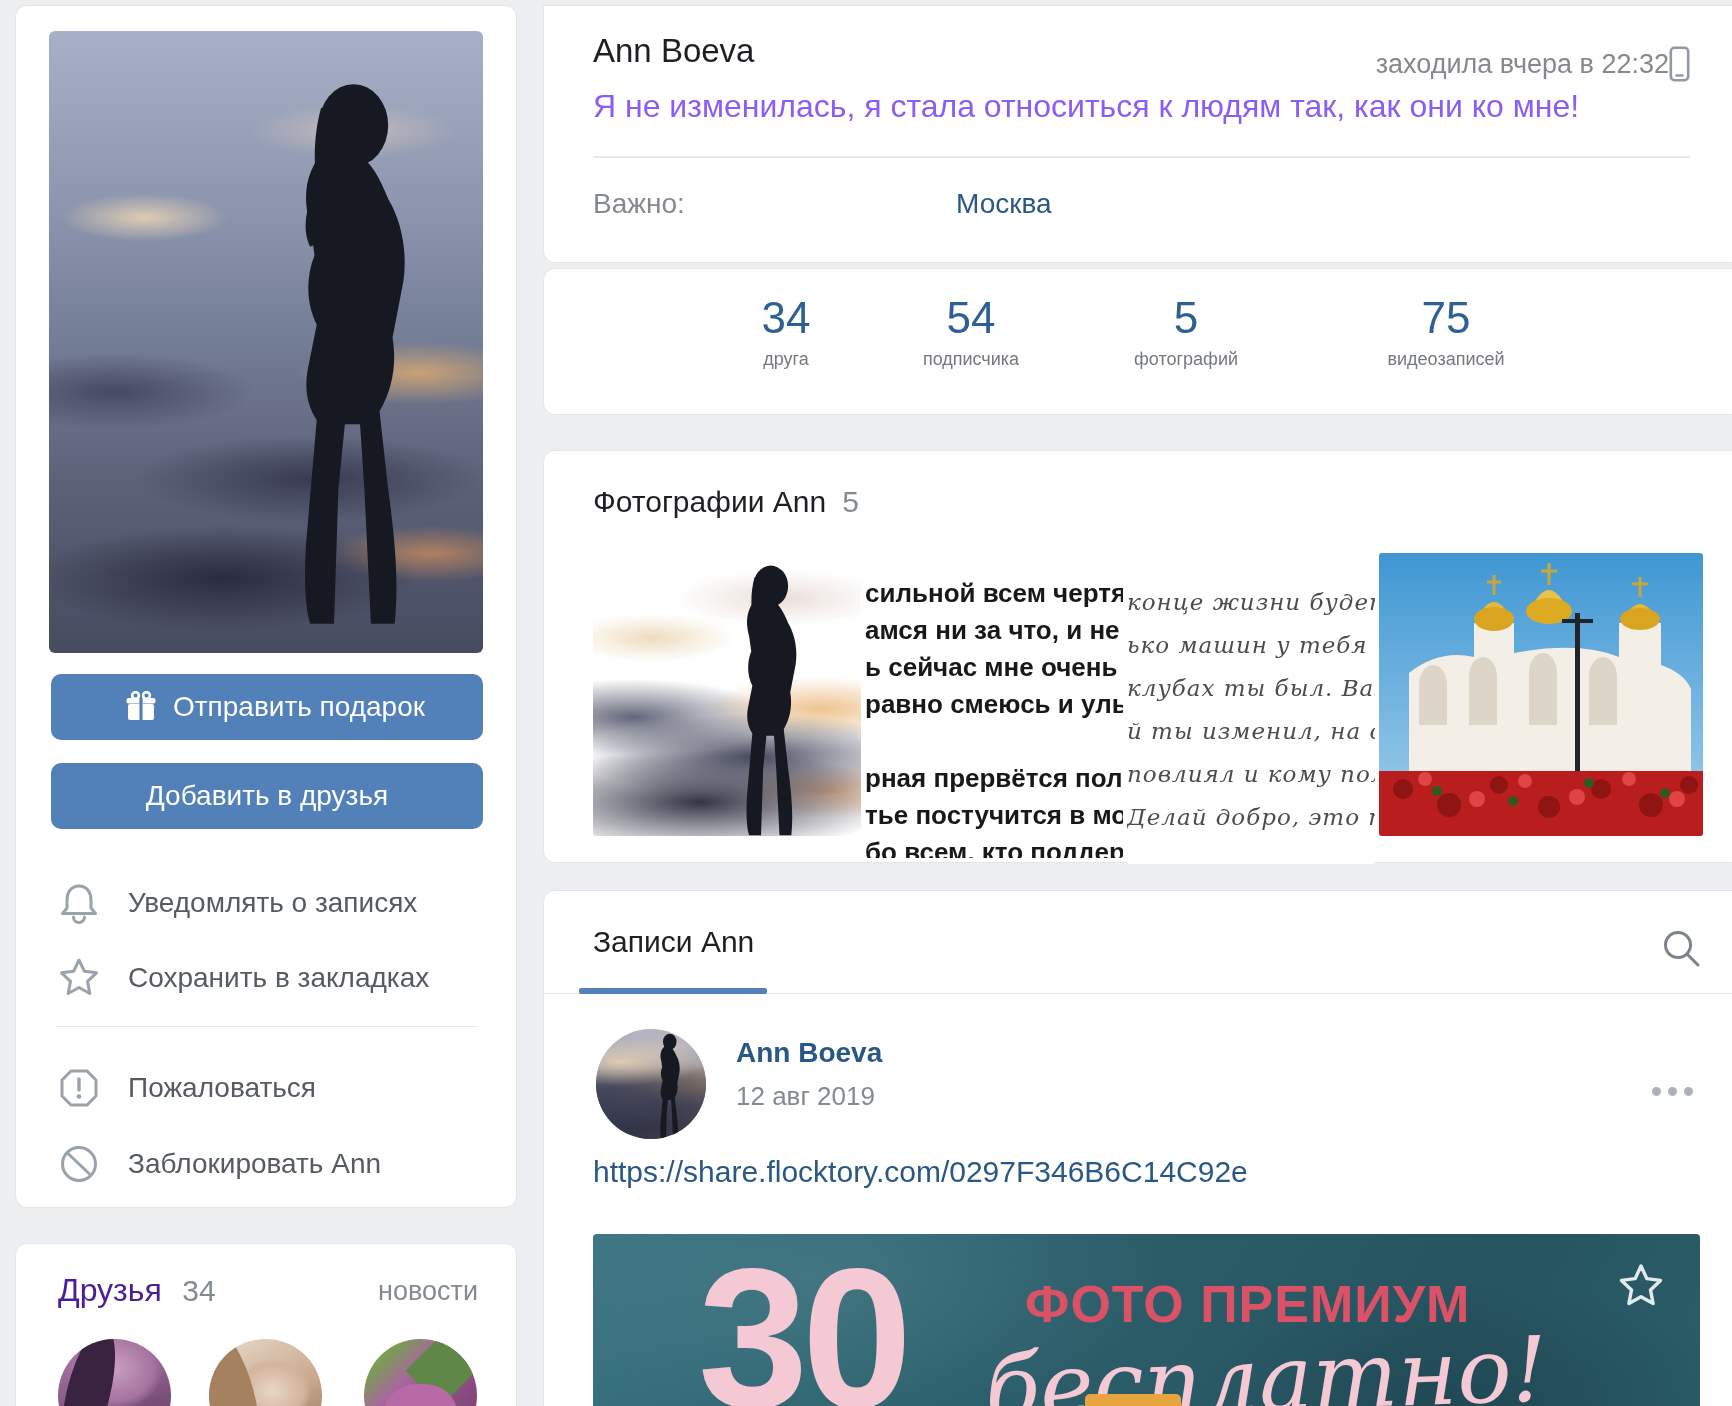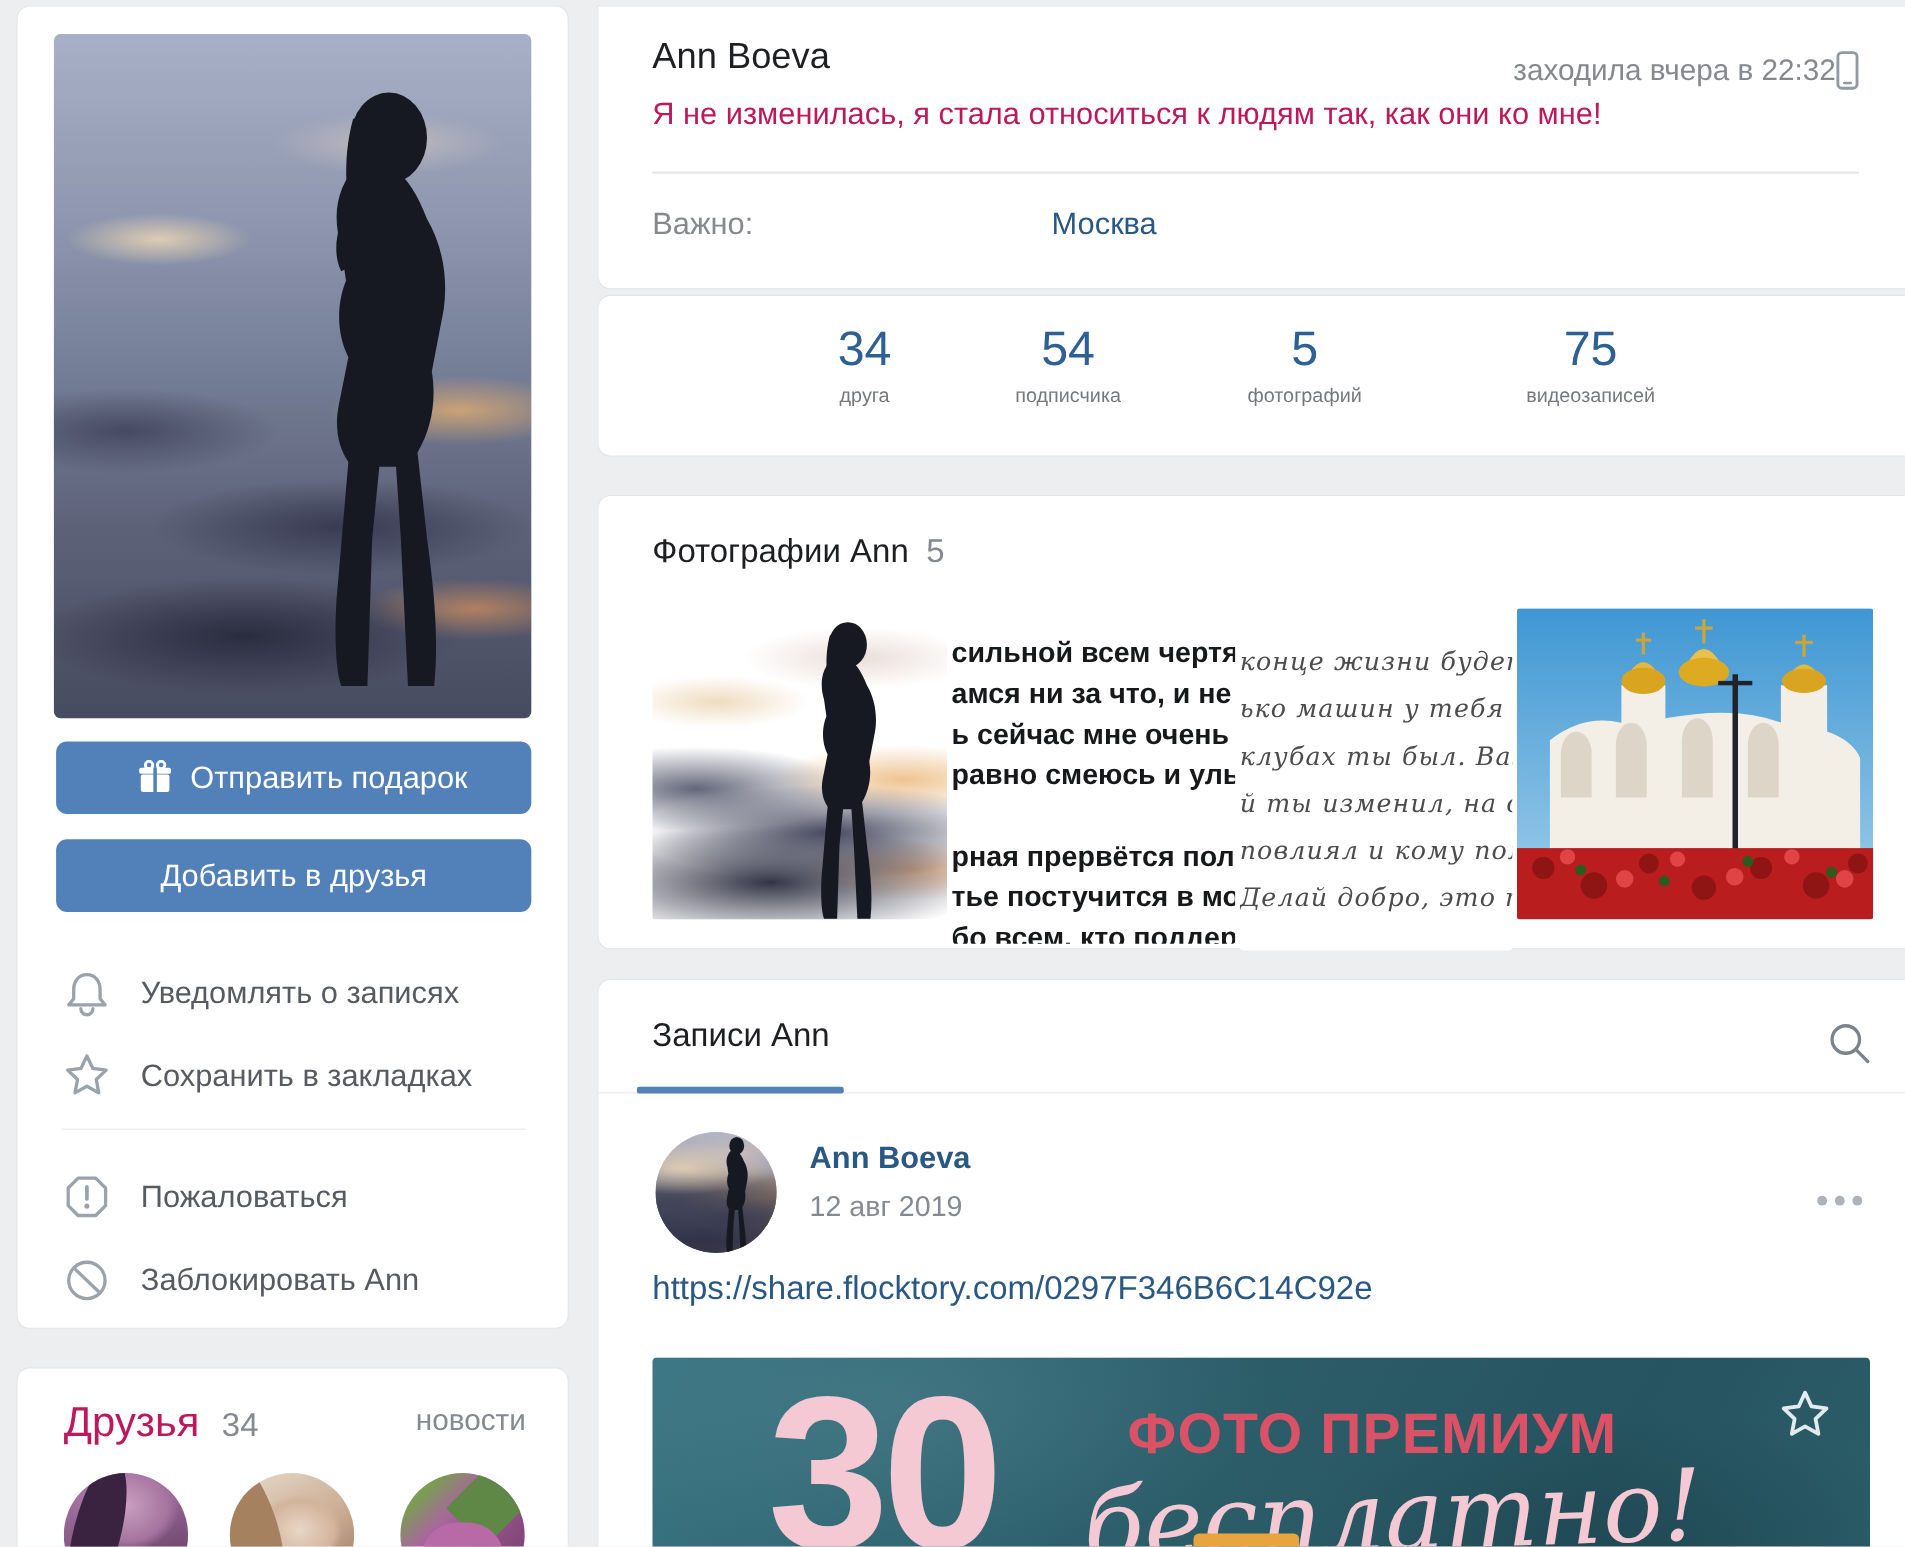--- a/index.html
+++ b/index.html
@@ -36,21 +36,21 @@
     display:flex;align-items:center;justify-content:center;gap:16px;cursor:pointer;border:none;}
   #gift-btn{top:668px;padding-left:22px;}
   #addfriend-btn{top:757px;}
 
   .side-row{position:absolute;left:0;width:502px;height:60px;display:flex;align-items:center;cursor:pointer;}
   .side-row .ic{position:absolute;left:40px;width:46px;height:46px;}
   .side-row .lbl{position:absolute;left:112px;font-size:28px;color:#565b62;}
   #menu-divider{position:absolute;left:40px;top:1020px;width:422px;height:1px;background:#e7e8ec;}
 
   #friends-title-row{position:absolute;left:42px;top:28px;right:38px;height:40px;}
-  .friends-title{font-size:38px;font-weight:500;color:#be185d;display:inline;}
+  .friends-title{font-size:32px;font-weight:500;color:#4c1d95;display:inline;}
   .friends-count{font-size:30px;color:#848a91;margin-left:16px;display:inline;}
   #friends-news{position:absolute;right:0;top:4px;font-size:27px;color:#848a91;cursor:pointer;}
   .fr-av{position:absolute;top:95px;width:113px;height:113px;border-radius:50%;overflow:hidden;}
   #fr-av-1{left:42px;background:
      radial-gradient(70px 60px at 50% 26%,#caa0c2 0%,#a5739f 55%,rgba(0,0,0,0) 70%),
      linear-gradient(165deg,#b07fb2 0%,#8a5b88 45%,#4f3350 100%);}
   #fr-av-1:before{content:"";position:absolute;left:8%;top:-12%;width:38%;height:120%;background:#3a2340;border-radius:50%;transform:rotate(14deg);}
   #fr-av-2{left:193px;background:
      radial-gradient(52px 44px at 56% 46%,#e9d6c6 0%,#d3b49c 60%,rgba(0,0,0,0) 75%),
      linear-gradient(150deg,#e8dccd 0%,#c9a98f 55%,#8d6f5a 100%);}
@@ -58,21 +58,21 @@
   #fr-av-3{left:348px;background:
      linear-gradient(135deg,#8fae62 0%,#7b9b55 18%,#a8679c 36%,#8f4f84 62%,#6e3a66 100%);}
   #fr-av-3:before{content:"";position:absolute;left:46%;top:6%;width:44%;height:44%;background:#5f8746;transform:rotate(45deg);}
   #fr-av-3:after{content:"";position:absolute;left:18%;top:40%;width:64%;height:56%;background:#b76aa6;border-radius:50% 50% 40% 60%;}
 
   
   #header-card{left:543px;top:5px;width:1200px;height:258px;border-radius:0 0 12px 12px;}
   #page-name{position:absolute;left:49px;top:26px;font-size:33px;font-weight:500;}
   #last-seen{position:absolute;right:52px;top:40px;display:flex;align-items:center;}
   #last-seen .txt{font-size:27px;color:#85898e;}
-  #status-line{position:absolute;left:49px;top:82px;font-size:28px;color:#be185d;}
+  #status-line{position:absolute;left:49px;top:82px;font-size:32px;color:#8b5cf6;}
   #header-divider{position:absolute;left:49px;right:52px;top:150px;height:2px;background:#e6e8eb;}
   #city-label{position:absolute;left:49px;top:182px;font-size:28px;color:#85898e;}
   #city-value{position:absolute;left:412px;top:182px;font-size:28px;color:#2a5885;font-weight:500;cursor:pointer;}
 
   #counters-card{left:543px;top:268px;width:1200px;height:147px;}
   .counter{position:absolute;top:24px;transform:translateX(-50%);text-align:center;cursor:pointer;}
   .counter .num{font-size:44px;color:#2e6093;line-height:50px;}
   .counter .cap{font-size:18px;color:#75797e;margin-top:6px;}
 
   #photos-card{left:543px;top:450px;width:1200px;height:413px;}

